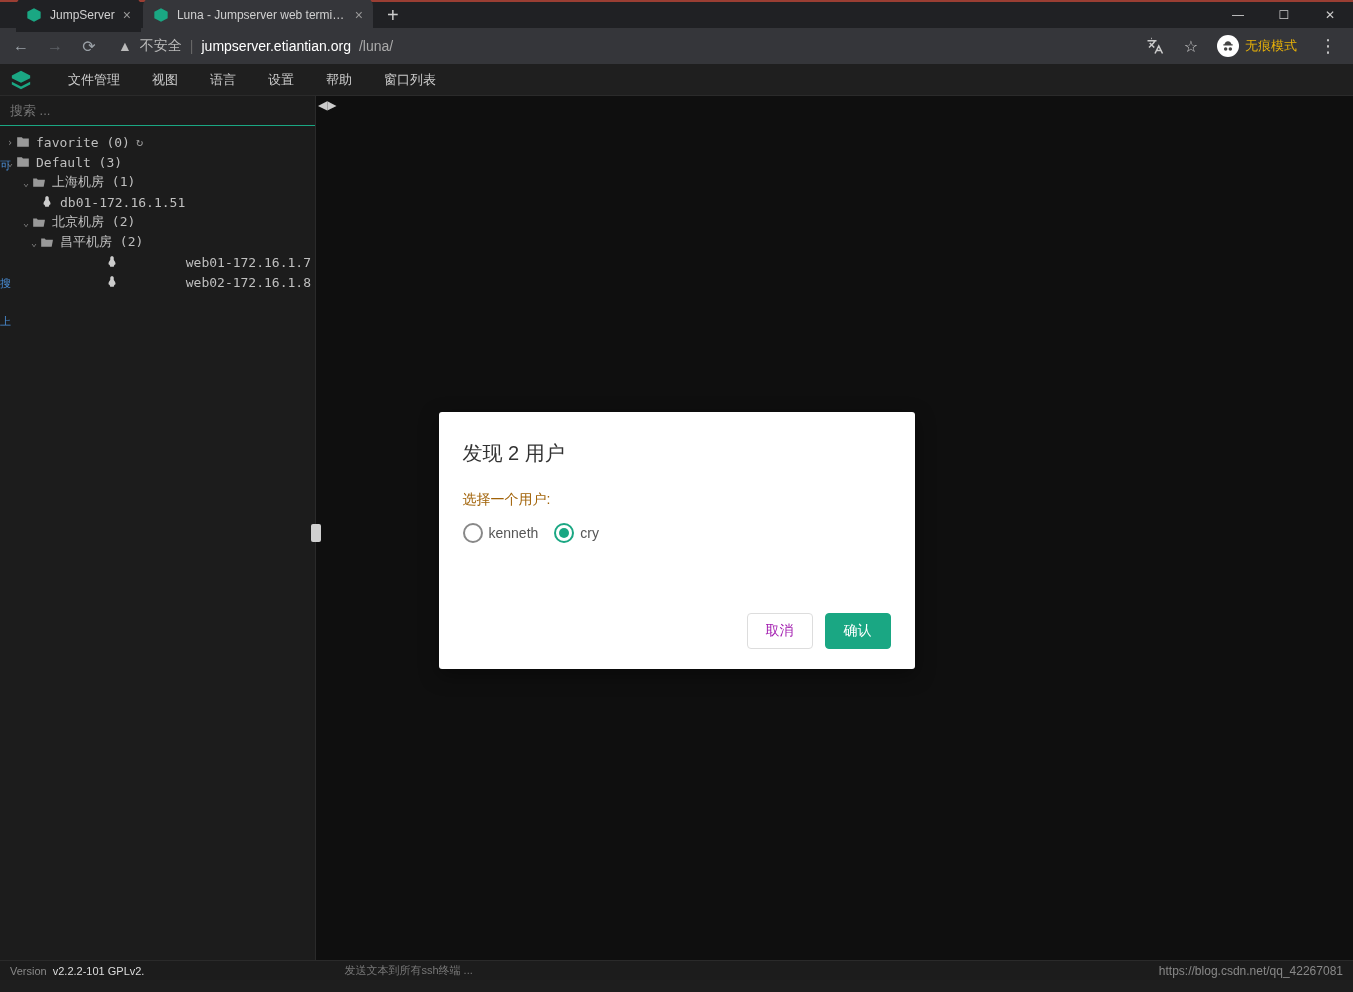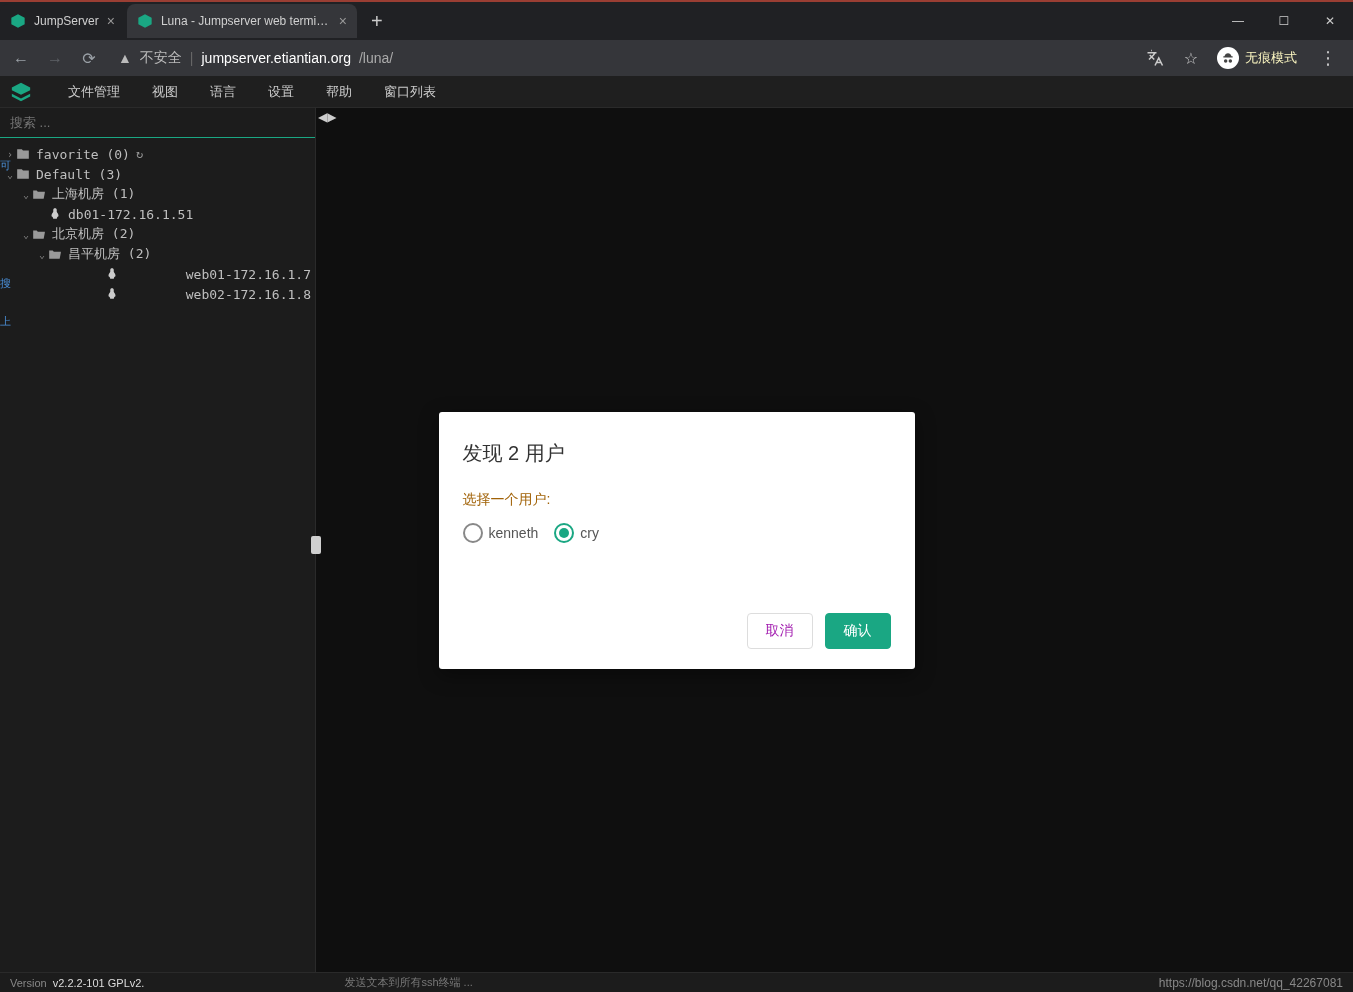--- a/index.html
+++ b/index.html
@@ -8,24 +8,25 @@
       background: #1e1e1e;
       color: #ccc;
       width: 1353px;
       height: 992px;
       overflow: hidden;
       position: relative;
     }
     
     .browser-top {
       background: #202124;
-      height: 40px;
+      height: 28px;
       border-top: 2px solid #9a3e33;
       display: flex;
       align-items: center;
+      padding-left: 16px;
     }
     .tab {
       height: 34px;
       display: flex;
       align-items: center;
       padding: 0 10px;
       font-size: 12px;
       color: #d0d0d0;
       border-radius: 8px 8px 0 0;
       max-width: 230px;
@@ -54,21 +55,21 @@
       padding: 0 6px;
       gap: 4px;
     }
     .nav-btn { width:30px; height:30px; display:flex; align-items:center; justify-content:center; color:#9aa0a6; font-size:16px; }
     .nav-btn.disabled { opacity:0.4; }
     .url-bar { flex:1; display:flex; align-items:center; font-size:14px; color:#bbb; padding-left:10px; gap:8px; }
     .url-host { color:#fff; }
     .addr-right { display:flex; align-items:center; gap:8px; margin-left:auto; }
     .addr-icon { width:28px; height:28px; display:flex; align-items:center; justify-content:center; color:#ccc; font-size:16px; }
     .incognito-chip {
-      display:flex; align-items:center; gap:6px; font-size:13px; color:#fef9c3;
+      display:flex; align-items:center; gap:6px; font-size:13px; color:#eab308;
       padding:0 4px;
     }
     .incognito-circle { width:22px; height:22px; border-radius:50%; background:#fff; display:flex; align-items:center; justify-content:center; }
     
     .app-menubar {
       height: 32px;
       background: #1f1f1f;
       border-bottom: 1px solid #2a2a2a;
       display:flex;
       align-items:center;
@@ -95,21 +96,21 @@
     }
     .tree { padding: 6px 0; font-family: Consolas, monospace; font-size:13px; }
     .tree-row {
       display:flex; align-items:center; height:20px; padding:0 4px;
       color:#bfbfbf; white-space:nowrap;
     }
     .tree-row .caret { width:12px; display:inline-block; text-align:center; color:#888; font-size:10px; }
     .tree-row .node-icon { width:16px; display:inline-flex; margin-right:4px; color:#888; }
     .indent-0 { padding-left: 4px; }
     .indent-1 { padding-left: 20px; }
-    .indent-2 { padding-left: 36px; }
+    .indent-2 { padding-left: 28px; }
     .indent-3 { padding-left: 32px; justify-content: space-between; }
     .main-area {
       flex:1; background:#0f0f0f; position:relative;
     }
     .splitter-handles {
       position:absolute; top:2px; left:2px; display:flex; gap:0;
       color:#ccc; font-size:12px;
     }
     .left-handle-marker {
       position:absolute; left:-5px; top:428px; width:10px; height:18px;

